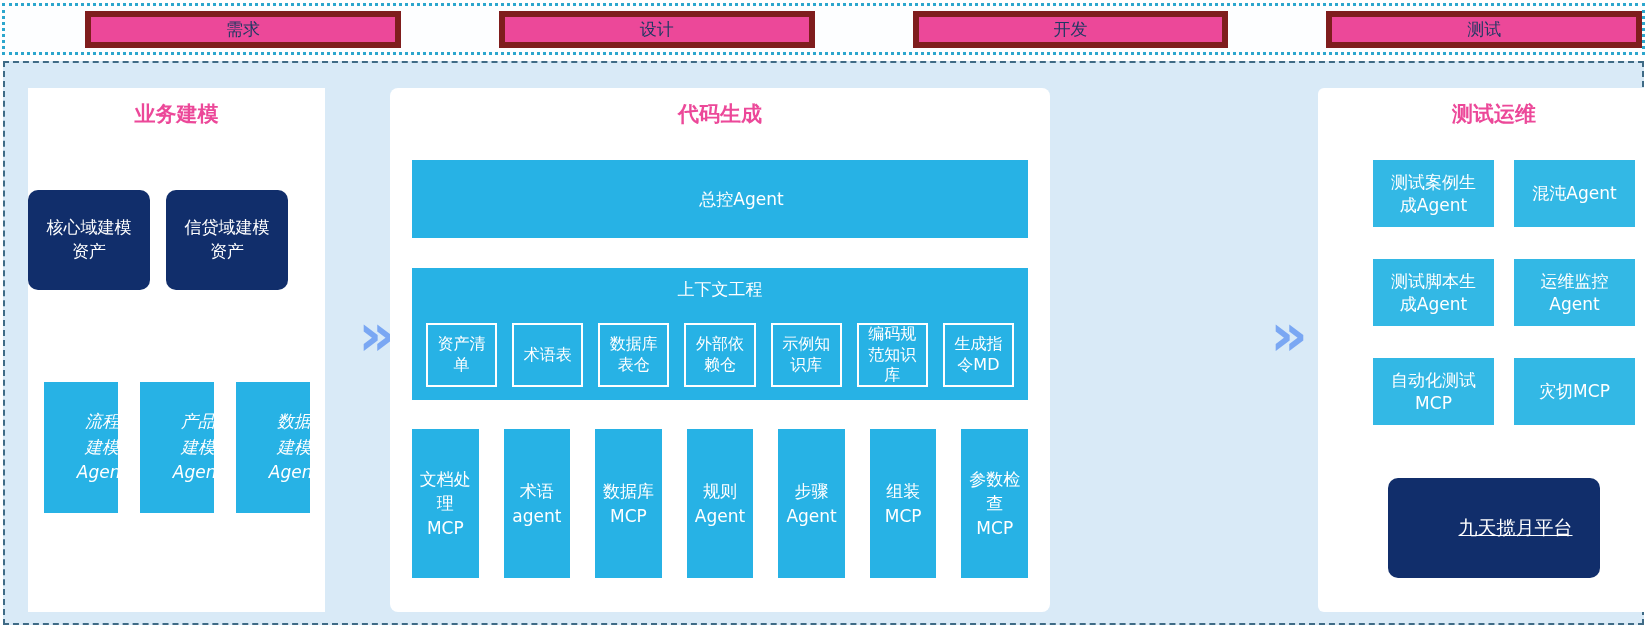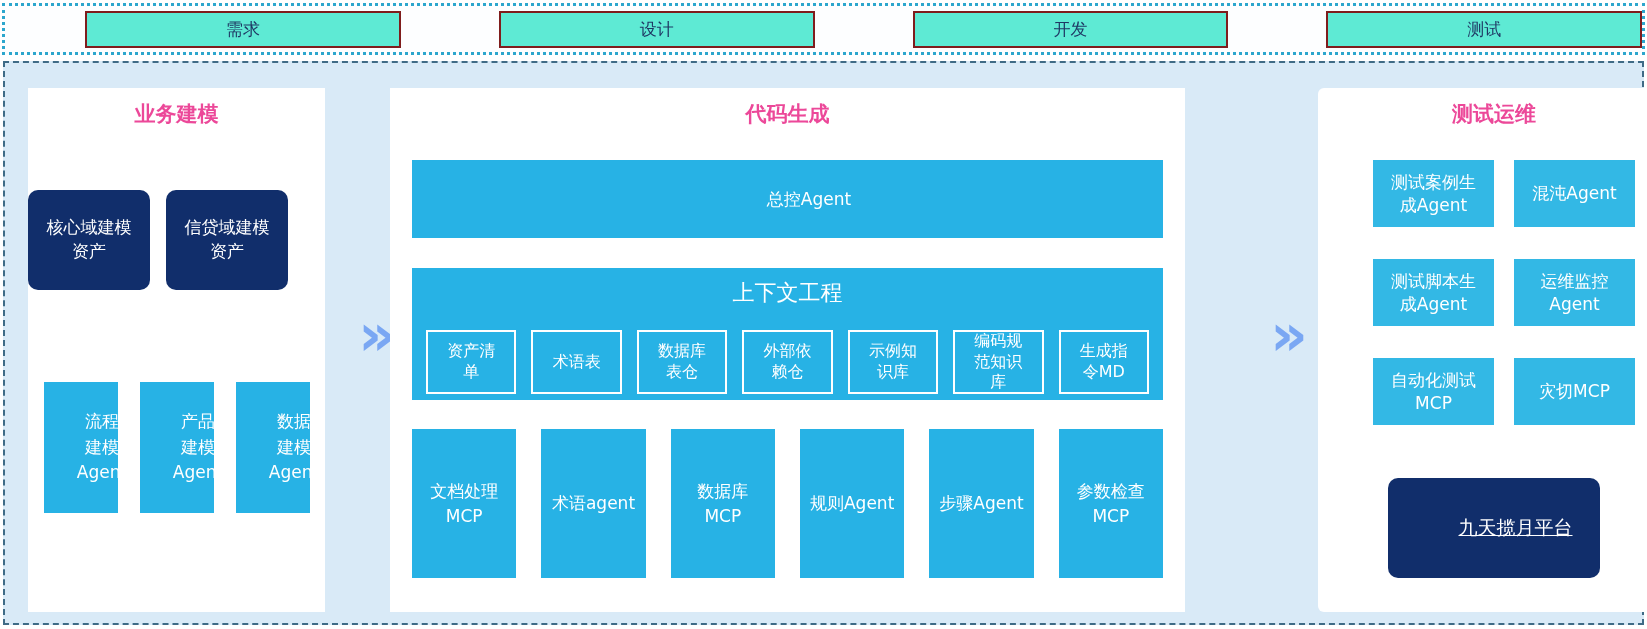--- a/index.html
+++ b/index.html
@@ -3,53 +3,53 @@
 <meta charset="utf-8">
 <style>
   * { margin:0; padding:0; box-sizing:border-box; }
   body { background:#ffffff; font-family:"DejaVu Sans","Liberation Sans",sans-serif; }
   .page { position:relative; width:1647px; height:629px; background:#ffffff; overflow:hidden; }
 
   
   .phase-bar { position:absolute; left:2px; top:3px; width:1643px; height:52px;
     border:3px dotted #2ca6cd; background:#fdfeff; display:flex; align-items:center;
     padding-left:32px; gap:50px; }
-  .phase-box { width:334px; height:37px; background:#5eead4; border:2px solid #7f1d1d;
+  .phase-box { width:334px; height:37px; background:#ec4899; border:6px solid #7f1d1d;
     display:flex; align-items:center; justify-content:center; font-size:17px; color:#1f3864;margin-left:48px; }
 
   
   .main { position:absolute; left:3px; top:61px; width:1641px; height:564px;
     background:#d9eaf7; border:2px dashed #3f6b86; }
 
   .panel { position:absolute; top:25px; height:524px; background:#ffffff; }
   .panel.left  { left:23px;   width:297px; }
-  .panel.mid   { left:385px;  width:795px; }
+  .panel.mid   { left:385px;  width:660px;border-radius:8px; }
   .panel.right { left:1313px; width:352px;border-radius:6px; }
 
   .sec-title { text-align:center; font-weight:bold; font-size:21px; color:#ec4899; padding-top:12px; }
 
   .arrow { position:absolute; top:243px; width:48px; text-align:center;
     font-size:58px; font-weight:bold; color:#7aa7f3; line-height:1; }
   .arrow.a1 { left:348px; } .arrow.a2 { left:1260px; }
 
   .box { display:flex; align-items:center; justify-content:center; text-align:center;
     color:#ffffff; white-space:pre-line;padding-left:43px; }
   .navy { background:#112e6b; border-radius:10px; }
   .cyan { background:#27b2e5; }
 
   
   .asset-row { display:flex; justify-content:flex-start; gap:16px; margin-top:62px; }
   .asset-box { width:122px; height:100px; font-size:17px; line-height:1.4; padding:0 8px; }
-  .agent-row { display:flex; justify-content:center; gap:22px; margin-top:92px; }
+  .agent-row { display:flex; justify-content:center; gap:22px; margin-top:92px;font-style:italic; }
   .tall-box  { width:74px; height:131px; font-size:17px; line-height:1.5; }
 
   
   .master-bar { margin:32px 22px 0; height:78px; font-size:17px; }
   .ctx { margin:30px 22px 0; height:132px; background:#27b2e5; }
-  .ctx-title { text-align:center; color:#ffffff; font-size:22px; padding-top:10px; }
+  .ctx-title { text-align:center; color:#ffffff; font-size:17px; padding-top:10px; }
   .ctx-items { display:flex; gap:15px; margin:22px 14px 0; }
   .ctx-item { flex:1; height:64px; border:2px solid #ffffff; font-size:16px; line-height:1.3; padding:0 2px; }
   .mcp-row { display:flex; gap:25px; margin:29px 22px 0; }
   .mcp-box { flex:1; height:149px; font-size:17px; line-height:1.45; padding:0 4px; }
 
   
   .to-grid { display:grid; grid-template-columns:121px 121px; gap:32px 20px;
     justify-content:center; margin-top:32px;padding-left:20px; }
   .to-box { height:67px; font-size:17px; line-height:1.35; background:#33b8e5; padding:0 4px; }
   .platform { width:212px; height:100px; margin:53px auto 0; font-size:19px;text-decoration:underline; }
@@ -114,20 +114,21 @@
         </div>
       </div>
       <div class="mcp-row">
         <div class="box cyan mcp-box">文档处理
 MCP</div>
         <div class="box cyan mcp-box">术语agent</div>
         <div class="box cyan mcp-box">数据库
 MCP</div>
         <div class="box cyan mcp-box">规则Agent</div>
         <div class="box cyan mcp-box">步骤Agent</div>
+        <div class="box cyan mcp-box">组装MCP</div>
         <div class="box cyan mcp-box">参数检查
 MCP</div>
       </div>
     </div>
 
     <div class="arrow a2">»</div>
 
     <div class="panel right">
       <div class="sec-title">测试运维</div>
       <div class="to-grid">

